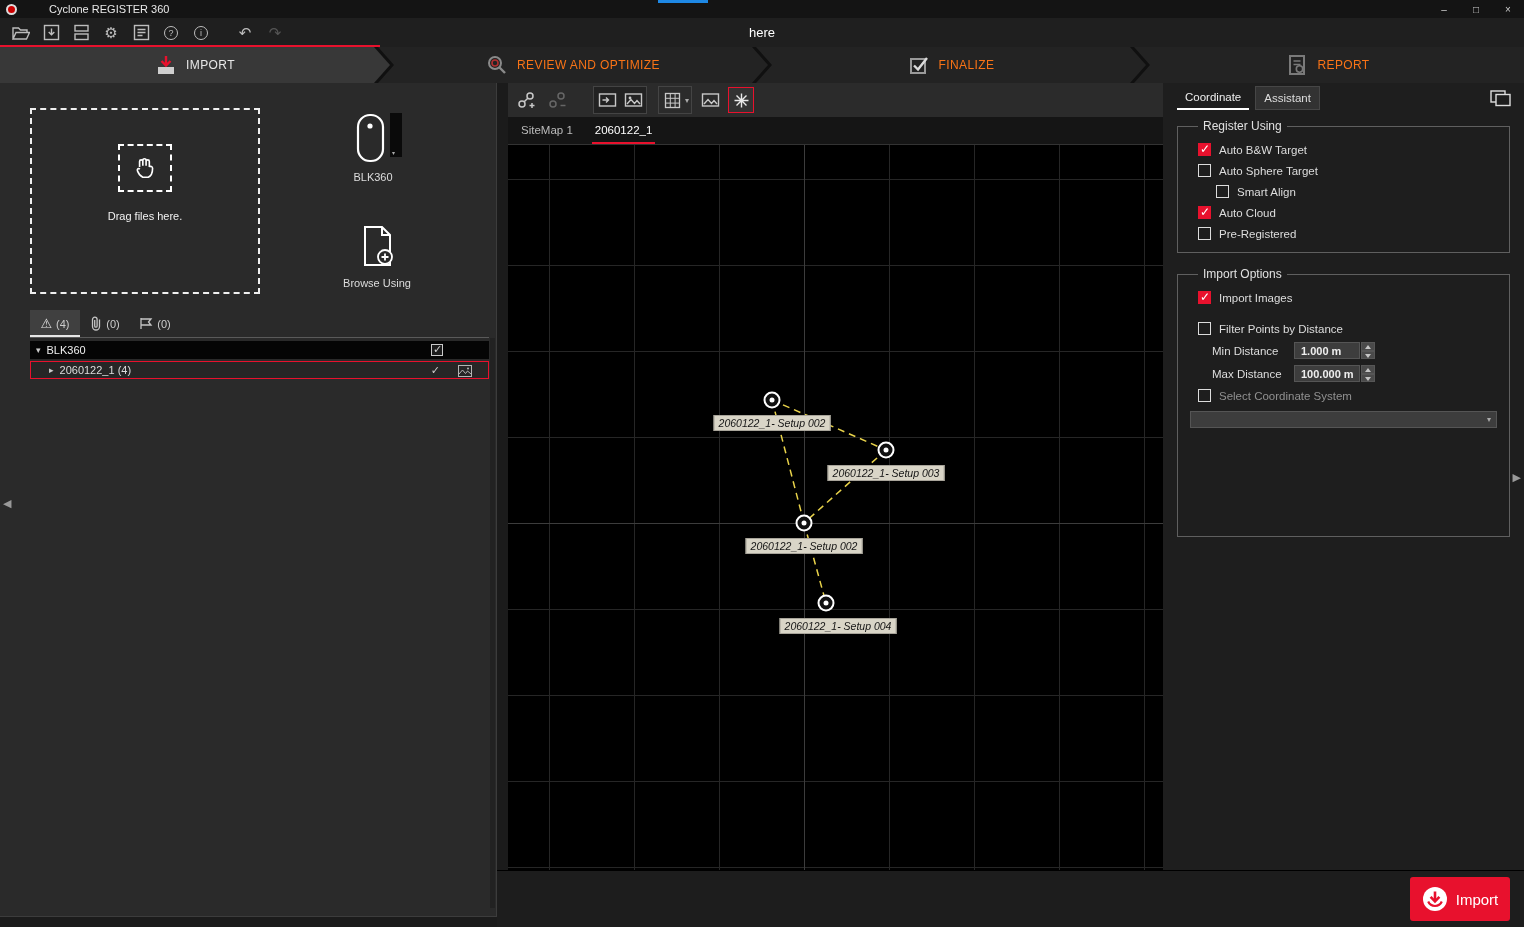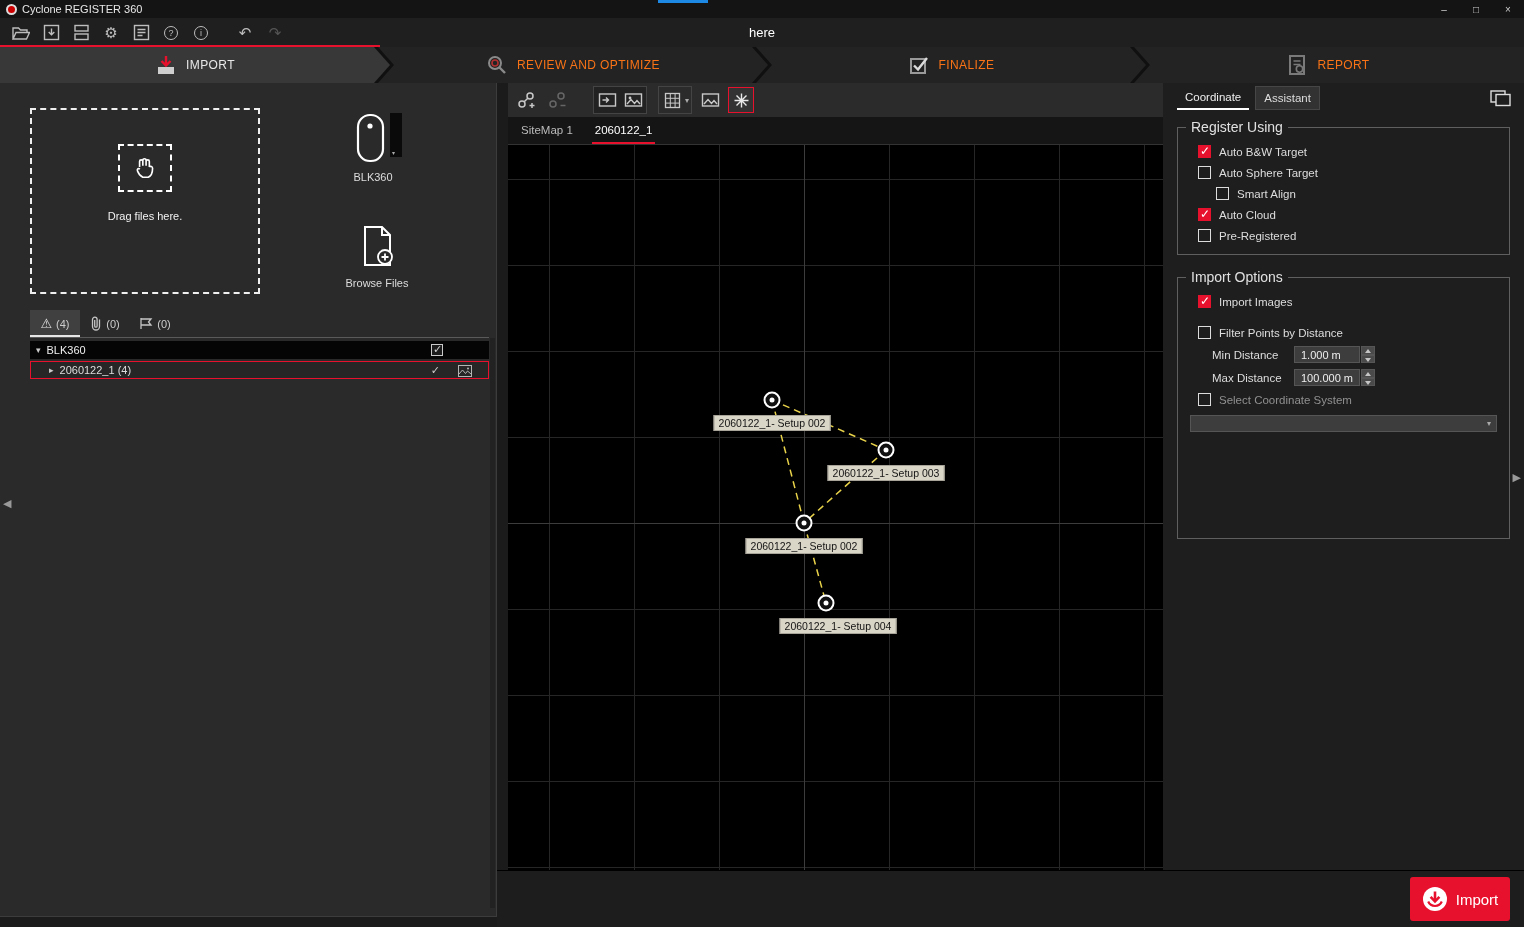--- a/index.html
+++ b/index.html
@@ -1,21 +1,21 @@
 <!DOCTYPE html>
 <html><head>
 <meta charset="utf-8">
 <style>
   * { margin:0; padding:0; box-sizing:border-box; }
   html,body { width:1524px; height:927px; background:#1b1b1b; overflow:hidden;
               font-family:"Liberation Sans", sans-serif; color:#ddd; position:relative; }
 
   
   .titlebar { height:18px; background:#141414; display:flex; align-items:center;
-              padding-left:6px; font-size:11px; color:#e8e8e8; position:relative; }
+              padding-left:6px; font-size:11px; color:#e8e8e8; position:relative;gap:27px; }
   .app-logo { width:11px; height:11px; border-radius:50%; background:#c00;
               border:2px solid #ddd; margin-right:5px; }
   .win-btns { position:absolute; right:0; top:0; height:18px; display:flex; }
   .win-btn { width:32px; height:18px; display:flex; align-items:center; justify-content:center;
              font-size:10px; color:#ccc; }
   .blue-strip { position:absolute; left:658px; top:0; width:50px; height:3px; background:#1e88e5; }
 
   
   .menubar { height:29px; background:#1f1f1f; display:flex; align-items:center;
              padding-left:10px; gap:8px; position:relative; }
@@ -106,43 +106,43 @@
             background-size: 85px 86px; background-position: 41px 34px; }
   .axis-v { position:absolute; left:296px; top:0; bottom:0; width:1px; background:#3c3c3c; }
   .axis-h { position:absolute; top:378px; left:0; right:0; height:1px; background:#3c3c3c; }
   .links-svg { position:absolute; inset:0; width:100%; height:100%; }
   .link-line { stroke:#e8d24a; stroke-width:1.5; stroke-dasharray:7 5; }
   .setup-point { position:absolute; width:17px; height:17px; border:2px solid #fff; border-radius:50%;
                  background:#111; transform:translate(-50%,-50%); }
   .setup-point::after { content:''; position:absolute; left:50%; top:50%; width:5px; height:5px;
                         margin:-2.5px 0 0 -2.5px; border-radius:50%; background:#fff; }
   .setup-label { position:absolute; transform:translate(-50%,0); background:#d9d5c7; color:#151515;
-                 font-size:10.5px; padding:1px 4px; white-space:nowrap; border:1px solid #a8a49a; }
+                 font-size:10.5px; padding:1px 4px; white-space:nowrap; border:1px solid #a8a49a;font-style:italic; }
 
   
   .right-panel { width:361px; background:#1e1e1e; display:flex; flex-direction:column; position:relative; }
   .rp-tabs { height:30px; display:flex; align-items:center; padding-left:14px; gap:6px; }
   .rp-tab { font-size:11.5px; padding:5px 8px; color:#eee; }
   .rp-tab.underlined { border-bottom:2px solid #fff; }
   .rp-tab.boxed { background:#323232; border:1px solid #464646; color:#ddd; }
   .panel-toggle { position:absolute; right:12px; top:7px; }
   .rp-content { flex:1; padding:6px 14px 0; }
   fieldset { border:1px solid #5f5f5f; padding:6px 0 8px; margin-bottom:14px; }
-  legend { margin-left:8px; padding:0 5px; font-size:14px; color:#e0e0e0; }
+  legend { margin-left:20px; padding:0 5px; font-size:12px; color:#e0e0e0; }
   .opt-row { display:flex; align-items:center; gap:8px; padding:4px 0 4px 20px; font-size:11.5px; color:#ddd; }
   .opt-row.indent { padding-left:38px; }
   .opt-row.dim { color:#909090; }
   .cbx { width:13px; height:13px; border:1px solid #dcdcdc; background:#1e1e1e; position:relative; flex:none; }
   .cbx.checked { background:#e8112d; border-color:#e8112d; }
   .cbx.checked::after { content:'✓'; position:absolute; top:-2px; left:1px; font-size:12px; color:#fff; }
   .spacer10 { height:10px; }
   .dist-row { display:flex; align-items:center; padding:3px 0 3px 34px; font-size:11.5px; color:#ddd; }
   .dist-label { width:82px; }
   .dist-input { width:66px; height:17px; background:#3d3d3d; border:1px solid #555; color:#eee;
-                font-size:11px; display:flex; align-items:center; padding-left:6px; }
+                font-size:11px; display:flex; align-items:center; padding-left:6px;font-weight:bold; }
   .spinner { width:14px; height:17px; display:flex; flex-direction:column; margin-left:1px; }
   .spin { flex:1; background:#4a4a4a; border:1px solid #565656; position:relative; }
   .spin.up::after, .spin.down::after { content:''; position:absolute; left:3px; }
   .spin.up::after { top:2px; border-left:3px solid transparent; border-right:3px solid transparent;
                     border-bottom:4px solid #c5c5c5; }
   .spin.down::after { top:2px; border-left:3px solid transparent; border-right:3px solid transparent;
                       border-top:4px solid #c5c5c5; }
   .coord-dropdown { margin:5px 12px 0; height:17px; background:#3d3d3d; border:1px solid #555;
                     position:relative; }
   .coord-dropdown span { position:absolute; right:5px; top:3px; font-size:8px; color:#aaa; }
@@ -269,21 +269,21 @@
     </div>
     <div class="device-label">BLK360</div>
 
     <div class="browse-wrap">
       <svg width="36" height="42" viewBox="0 0 36 42">
           <path d="M6 2 h17 l8 8 v30 H6 z" fill="none" stroke="#fff" stroke-width="2"></path>
           <path d="M23 2 v8 h8" fill="none" stroke="#fff" stroke-width="2"></path>
           <circle cx="26" cy="32" r="7" fill="#2a2a2a" stroke="#fff" stroke-width="1.8"></circle>
           <path d="M26 28.5 v7 M22.5 32 h7" stroke="#fff" stroke-width="1.8"></path>
         </svg>
-      <div class="browse-label">Browse Files</div>
+      <div class="browse-label">Browse Using</div>
     </div>
 
     <div class="lp-tabs">
       <div class="lp-tab active">
         <span class="warn-glyph">⚠</span>
         <span>(4)</span>
       </div>
       <div class="lp-tab">
         <svg width="12" height="15" viewBox="0 0 12 15">
             <path d="M9.5 3.5 v7 a3.5 3.5 0 0 1 -7 0 v-7 a2.3 2.3 0 0 1 4.6 0 v6.5 a1.2 1.2 0 0 1 -2.4 0 V4" fill="none" stroke="#c5c5c5" stroke-width="1.3"></path>

